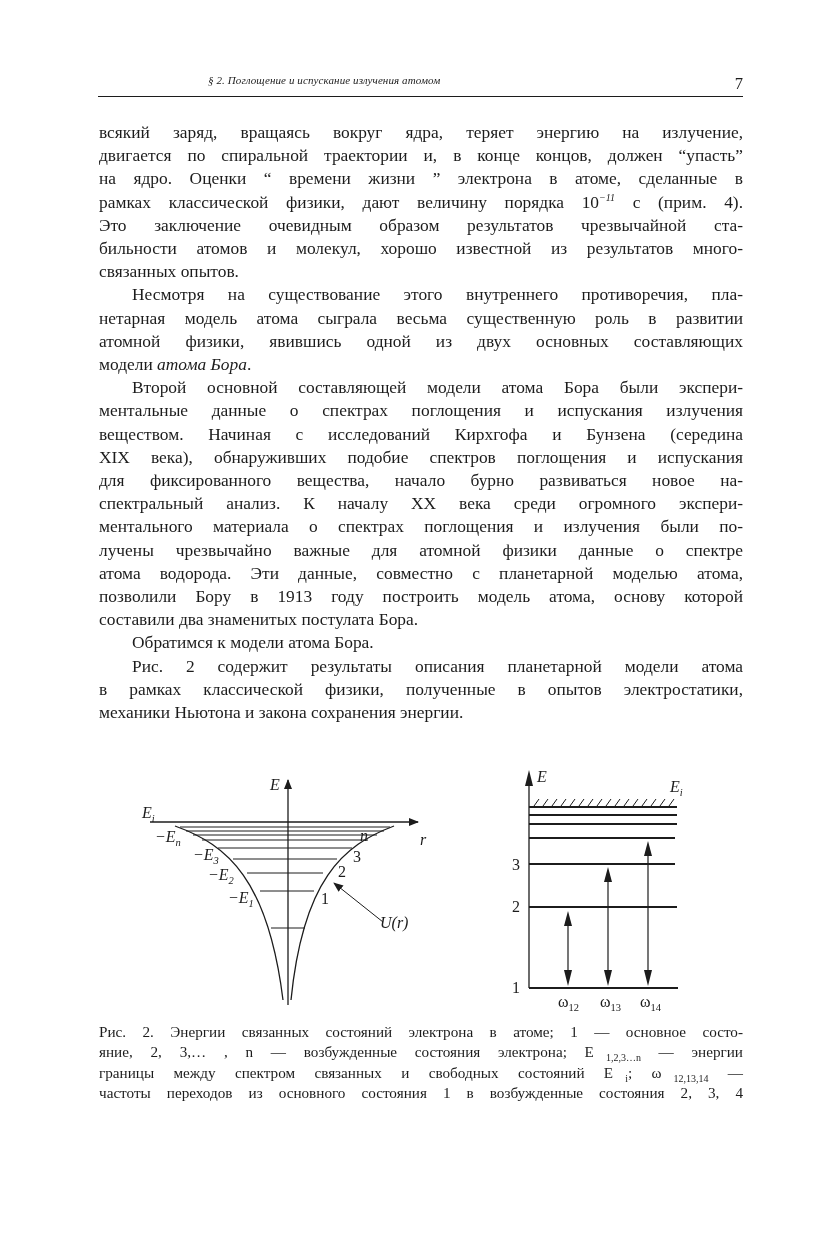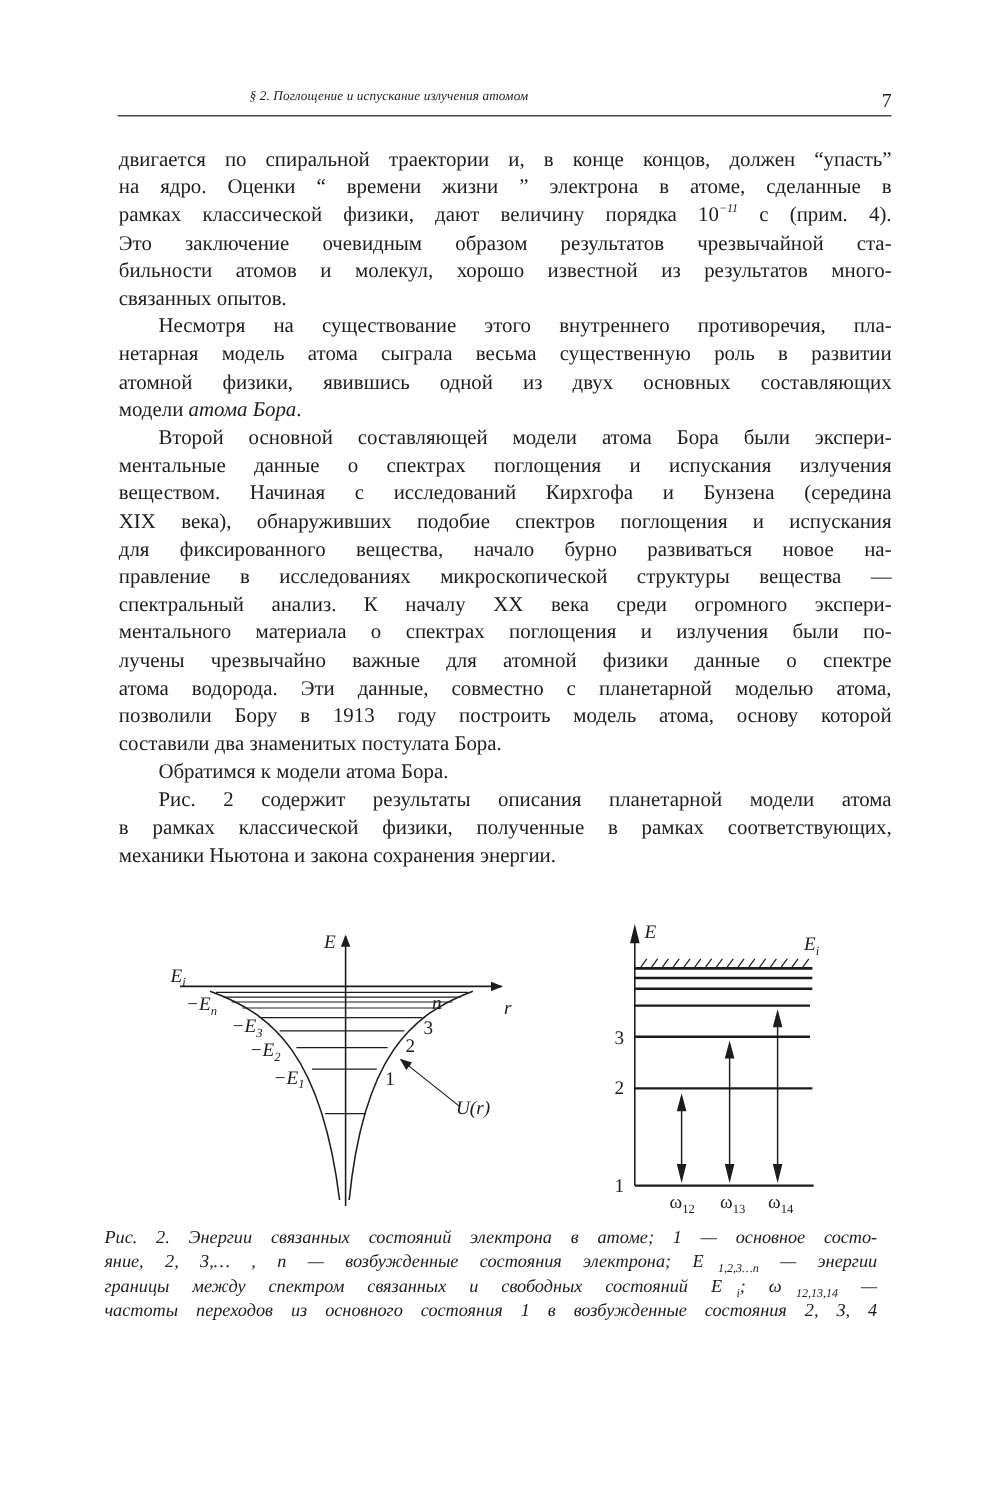--- a/index.html
+++ b/index.html
@@ -10,71 +10,71 @@
   .page-number { position: absolute; right: 0; top: 0; font-size: 16.5px; }
   .header-rule { position: absolute; left: 98px; top: 96px; width: 645px; height: 1px; background: #1c1c1c; }
   .body-text { position: absolute; left: 99px; top: 121px; width: 644px; font-size: 17.4px; line-height: 23.2px; text-align: justify; }
   .line { display: block; text-align: justify; text-align-last: justify; white-space: nowrap; }
   .line.end { text-align-last: left; }
   .line.indent { padding-left: 33px; }
   em { }
   sup { font-size: 10px; line-height: 0; vertical-align: 7px; font-style: italic; }
   .figure { position: absolute; left: 98px; top: 760px; width: 645px; height: 255px; }
   .figure svg { position: absolute; left: 0; top: 0; }
-  .caption { position: absolute; left: 87px; top: 1022px; width: 644px; font-size: 15.2px; line-height: 20.4px; font-style: italic; }
+  .caption { position: absolute; left: 99px; top: 1022px; width: 644px; font-size: 15.2px; line-height: 20.4px; }
   .caption .line { white-space: nowrap; }
   sub { font-size: 10px; line-height: 0; margin-left: 12px; }
   .fig-label { font-family: "Liberation Serif", "DejaVu Serif", serif; font-size: 16px; fill: #1c1c1c; }
   .fig-label-it { font-family: "Liberation Serif", "DejaVu Serif", serif; font-size: 16px; font-style: italic; fill: #1c1c1c; }
   .fig-sub { font-size: 10.5px; }
 </style>
 </head>
 <body>
 
 <div class="page-header">
   <span class="running-head">§ 2.  Поглощение и испускание излучения атомом</span>
   <span class="page-number">7</span>
 </div>
 <div class="header-rule"></div>
 
 <div class="body-text">
   <div>
+    <span class="line">всякий заряд, вращаясь вокруг ядра, теряет энергию на излучение,</span>
     <span class="line">двигается по спиральной траектории и, в конце концов, должен “упасть”</span>
     <span class="line">на ядро. Оценки “ времени жизни ” электрона в атоме, сделанные в</span>
     <span class="line"><span>рамках классической физики, дают величину порядка 10</span><sup>−11</sup><span> с (прим. 4).</span></span>
     <span class="line">Это заключение очевидным образом результатов чрезвычайной ста-</span>
     <span class="line">бильности атомов и молекул, хорошо известной из результатов много-</span>
     <span class="line end">связанных опытов.</span>
   </div>
   <div>
     <span class="line indent">Несмотря на существование этого внутреннего противоречия, пла-</span>
     <span class="line">нетарная модель атома сыграла весьма существенную роль в развитии</span>
     <span class="line">атомной физики, явившись одной из двух основных составляющих</span>
     <span class="line end"><span>модели </span><em>атома Бора</em><span>.</span></span>
   </div>
   <div>
     <span class="line indent">Второй основной составляющей модели атома Бора были экспери-</span>
     <span class="line">ментальные данные о спектрах поглощения и испускания излучения</span>
     <span class="line">веществом. Начиная с исследований Кирхгофа и Бунзена (середина</span>
     <span class="line">XIX века), обнаруживших подобие спектров поглощения и испускания</span>
     <span class="line">для фиксированного вещества, начало бурно развиваться новое на-</span>
-    <span class="line">правление в исследованиях микроскопической структуры вещества —</span>
     <span class="line">спектральный анализ. К началу XX века среди огромного экспери-</span>
     <span class="line">ментального материала о спектрах поглощения и излучения были по-</span>
     <span class="line">лучены чрезвычайно важные для атомной физики данные о спектре</span>
     <span class="line">атома водорода. Эти данные, совместно с планетарной моделью атома,</span>
     <span class="line">позволили Бору в 1913 году построить модель атома, основу которой</span>
     <span class="line end">составили два знаменитых постулата Бора.</span>
   </div>
   <div>
     <span class="line indent end">Обратимся к модели атома Бора.</span>
   </div>
   <div>
     <span class="line indent">Рис. 2 содержит результаты описания планетарной модели атома</span>
-    <span class="line">в рамках классической физики, полученные в рамках соответствующих,</span>
+    <span class="line">в рамках классической физики, полученные в опытов электростатики,</span>
     <span class="line end">механики Ньютона и закона сохранения энергии.</span>
   </div>
 </div>
 
 <div class="figure">
 
   <svg width="340" height="255">
     <defs>
       <marker id="arrowhead" markerWidth="10" markerHeight="8" refX="9" refY="4" orient="auto" markerUnits="userSpaceOnUse">
         <path d="M0,0 L10,4 L0,8 Z" fill="#1c1c1c"></path>

